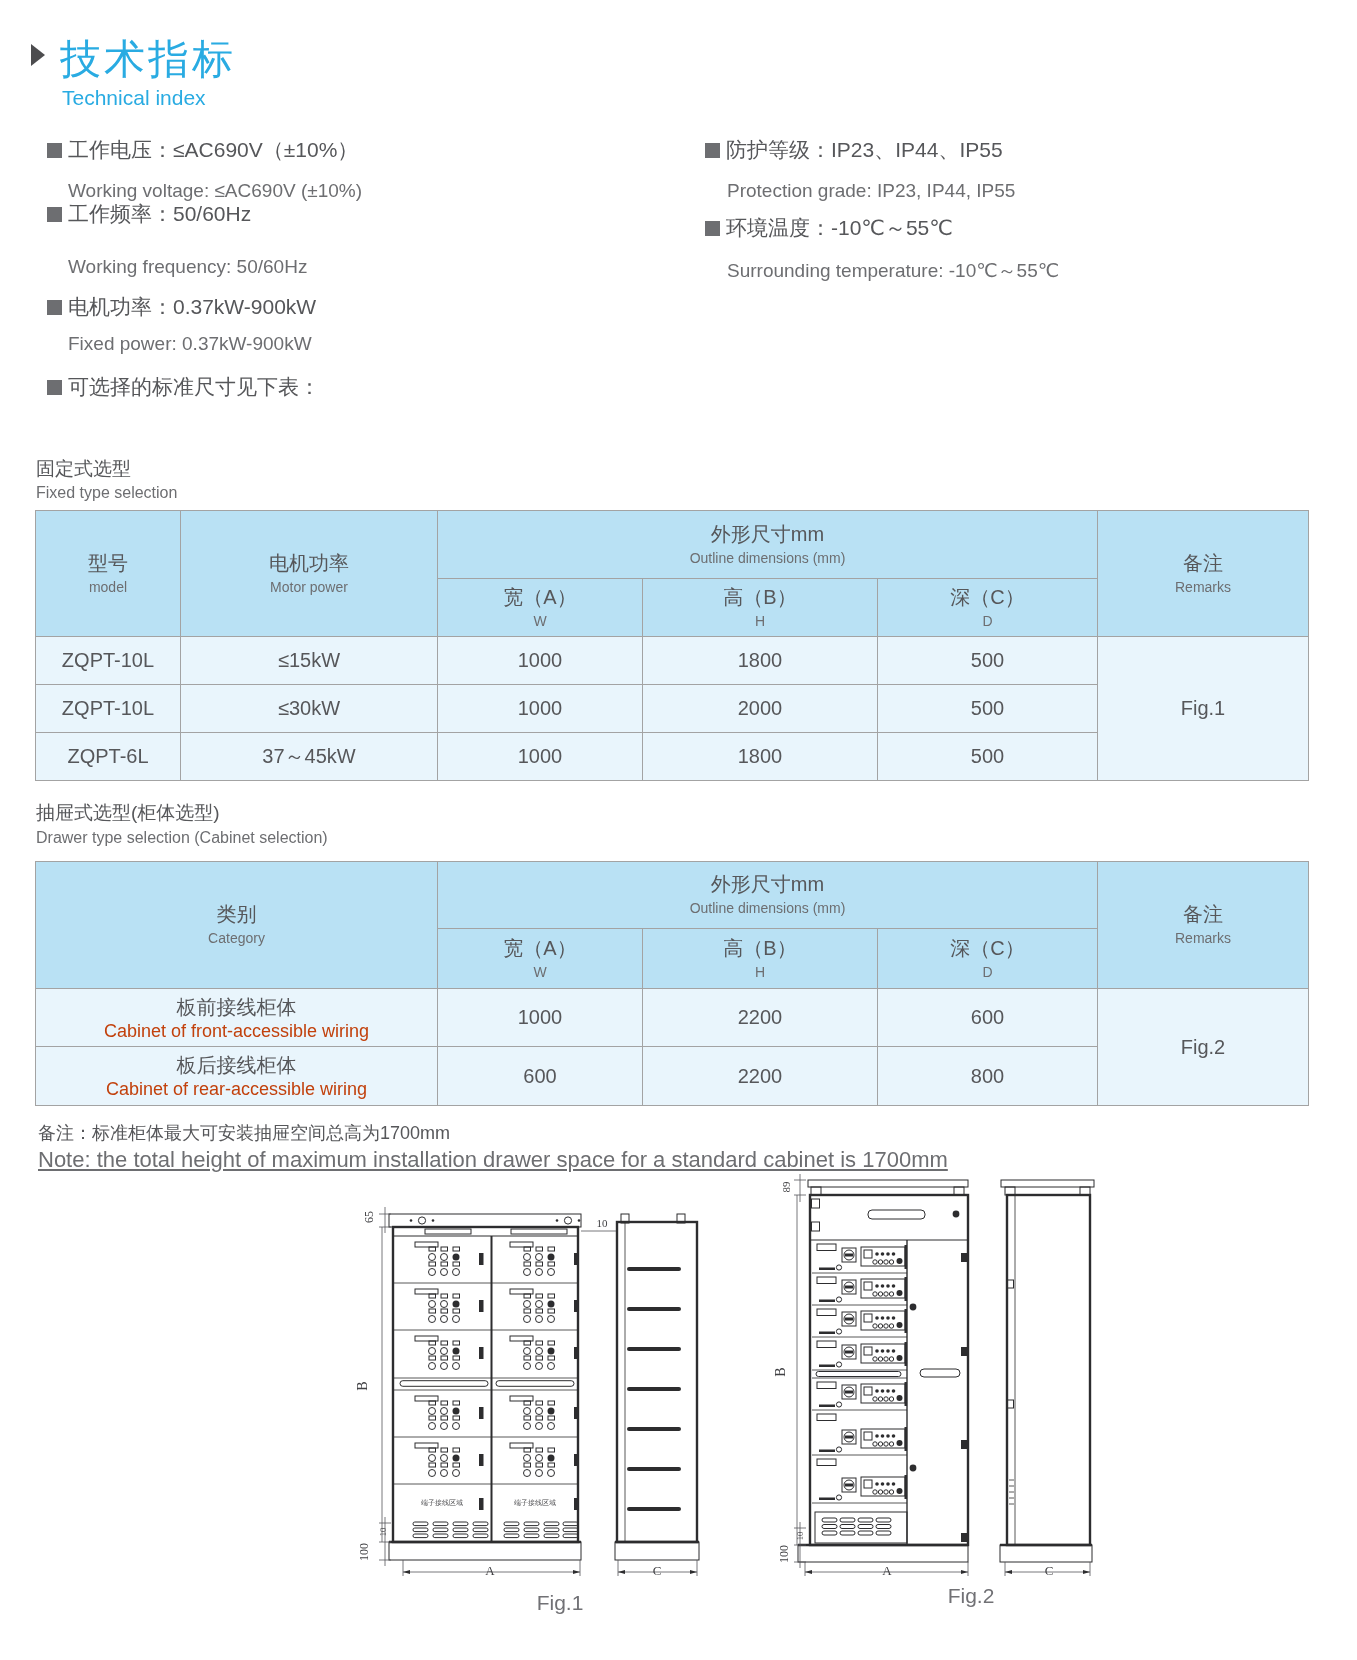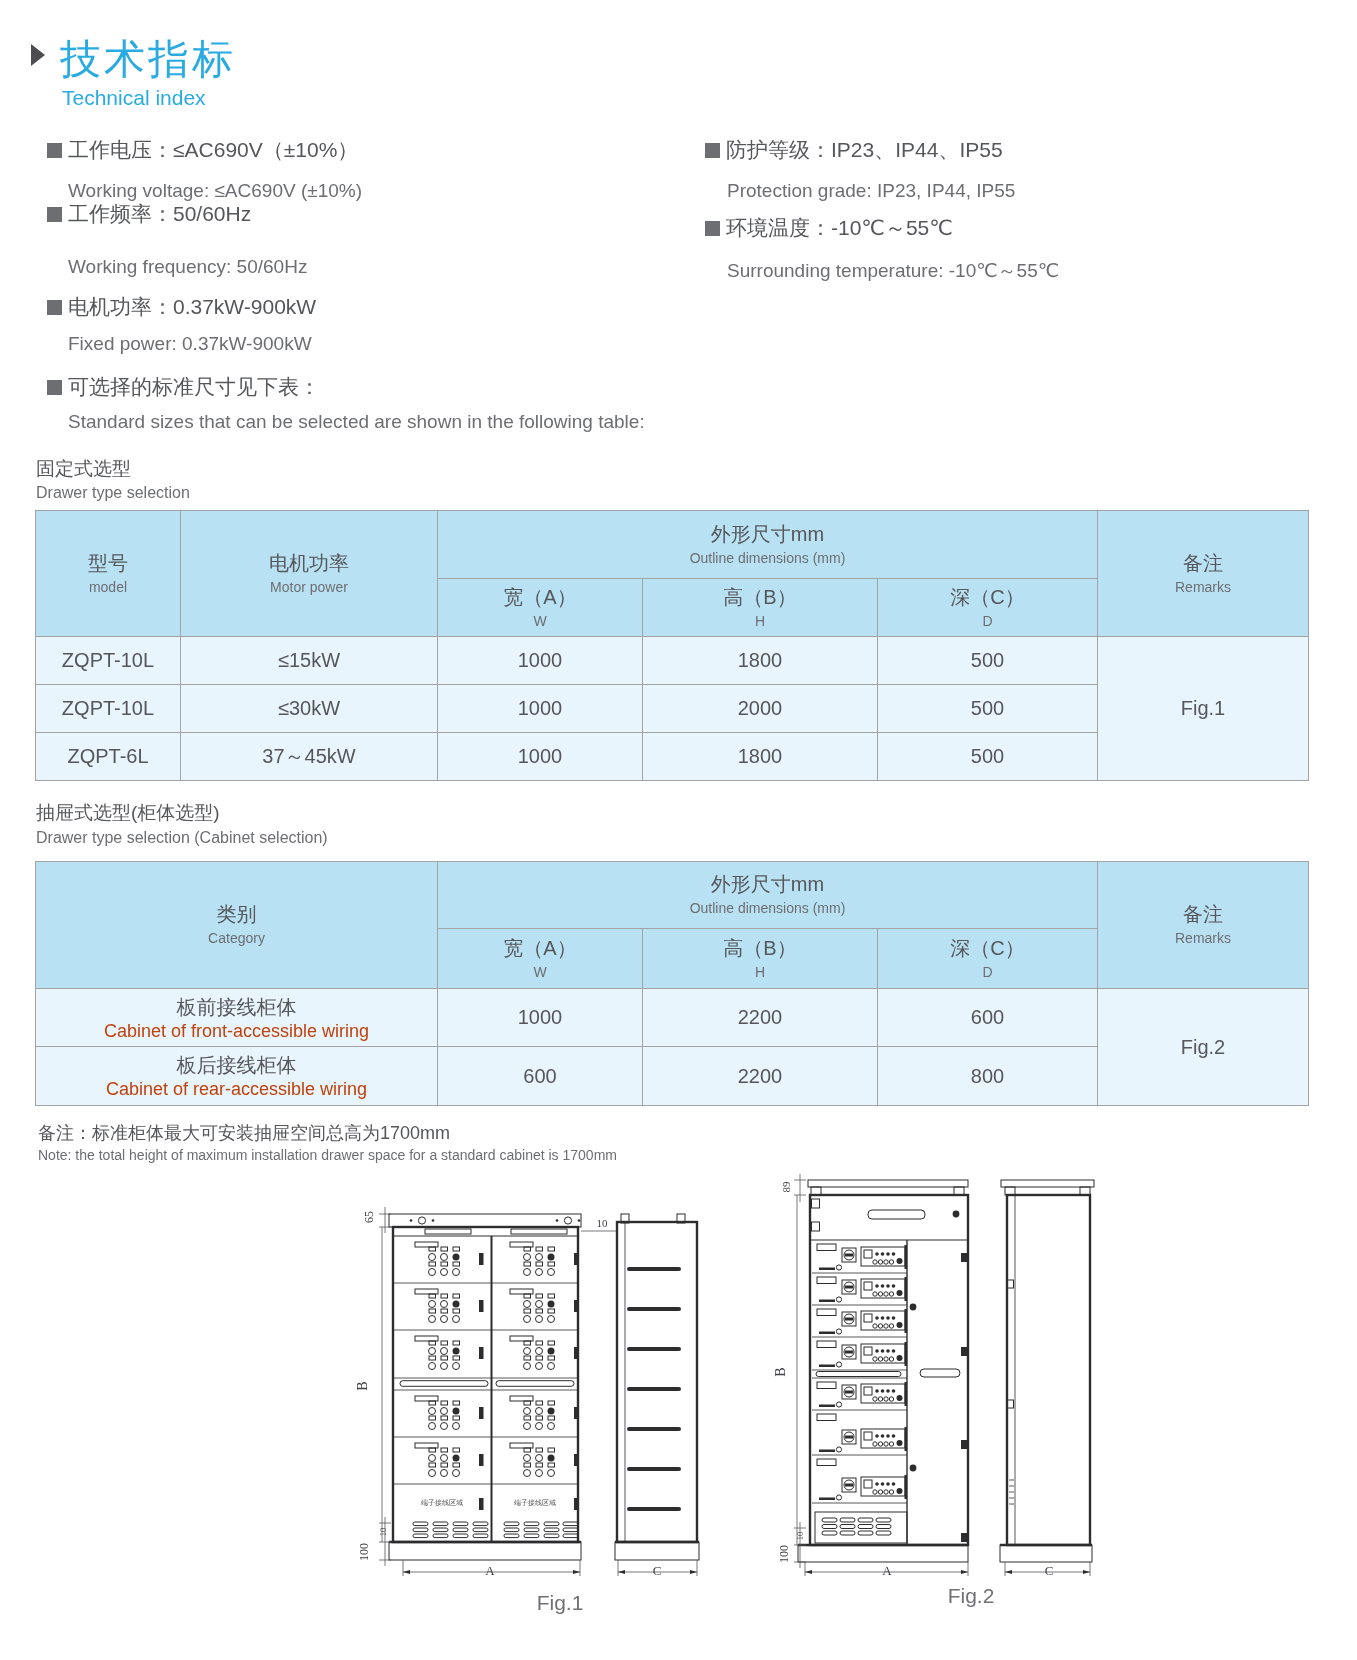--- a/index.html
+++ b/index.html
@@ -22,21 +22,21 @@
   table.dtable th,table.dtable td{border:1px solid #a3a3a3;padding:0;text-align:center;vertical-align:middle;font-weight:normal;}
   table.dtable th{background:#b9e1f4;}
   table.dtable td{background:#e9f5fc;}
   .hz{font-size:20px;color:#56575a;line-height:27px;}
   .he{font-size:14px;color:#6d6e71;line-height:21px;}
   .cz{font-size:20px;color:#56575a;line-height:26px;}
   .ce{font-size:18px;color:#c2410c;line-height:22px;}
   .num{font-size:20px;color:#56575a;}
   
   .note-zh{position:absolute;font-size:18px;color:#56575a;}
-  .note-en{position:absolute;font-size:14px;color:#6d6e71;}
+  .note-en{position:absolute;font-size:22px;color:#6d6e71;text-decoration:underline;}
   
   .fig{position:absolute;}
   .ln{fill:none;stroke:#2d2d2f;stroke-width:1;}
   .lnt{fill:none;stroke:#2d2d2f;stroke-width:0.8;}
   .lnb{fill:none;stroke:#2d2d2f;stroke-width:2.4;}
   .fl{fill:#2d2d2f;stroke:none;}
   .dim{stroke:#57575a;stroke-width:0.8;fill:none;}
   .dtx{font-family:"Liberation Serif","DejaVu Serif",serif;fill:#414144;font-size:12px;}
   .ctx{font-family:"Liberation Sans","DejaVu Sans",sans-serif;fill:#717175;font-size:21px;}
   .cjk-small{font-family:"Liberation Sans","DejaVu Sans",sans-serif;fill:#4a4a4d;font-size:7px;}
@@ -65,36 +65,35 @@
   <div class="spec-zh" style="left:47px;top:293px">
     <span class="bullet"></span>
     <span>电机功率：0.37kW-900kW</span>
   </div>
   <div class="spec-en" style="left:68px;top:333px">Fixed power: 0.37kW-900kW</div>
 
   <div class="spec-zh" style="left:47px;top:373px">
     <span class="bullet"></span>
     <span>可选择的标准尺寸见下表：</span>
   </div>
-  <div class="spec-en" style="left:68px;top:411px">Standard sizes that can be selected are shown in the following table:</div>
 
   <div class="spec-zh" style="left:705px;top:136px">
     <span class="bullet"></span>
     <span>防护等级：IP23、IP44、IP55</span>
   </div>
   <div class="spec-en" style="left:727px;top:180px">Protection grade: IP23, IP44, IP55</div>
 
   <div class="spec-zh" style="left:705px;top:214px">
     <span class="bullet"></span>
     <span>环境温度：-10℃～55℃</span>
   </div>
   <div class="spec-en" style="left:727px;top:258px">Surrounding temperature: -10℃～55℃</div>
 
   <div class="sec-zh" style="left:36px;top:456px">固定式选型</div>
-  <div class="sec-en" style="left:36px;top:484px">Drawer type selection</div>
+  <div class="sec-en" style="left:36px;top:484px">Fixed type selection</div>
 
   <table class="dtable" style="left:35px;top:510px;width:1273px">
     <colgroup>
         <col style="width:145px">
         <col style="width:257px">
         <col style="width:205px">
         <col style="width:235px">
         <col style="width:220px">
         <col style="width:211px">
       </colgroup>

